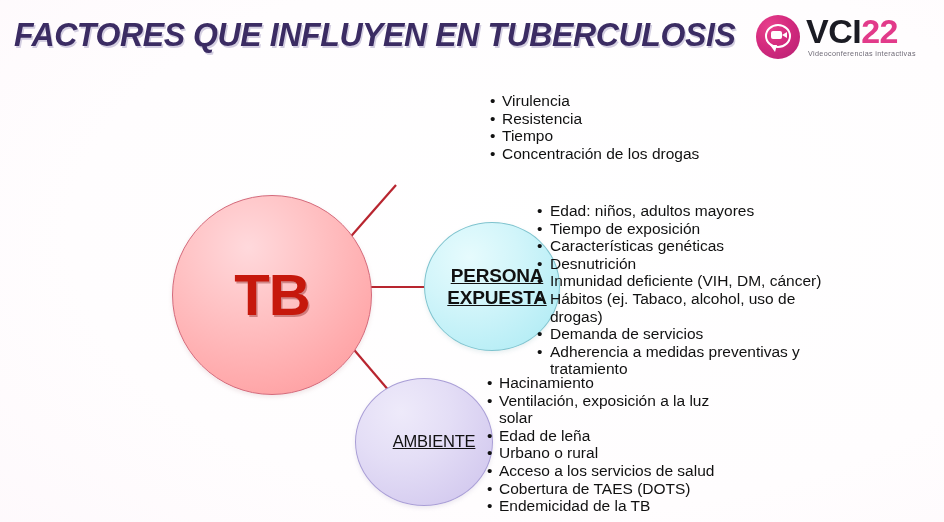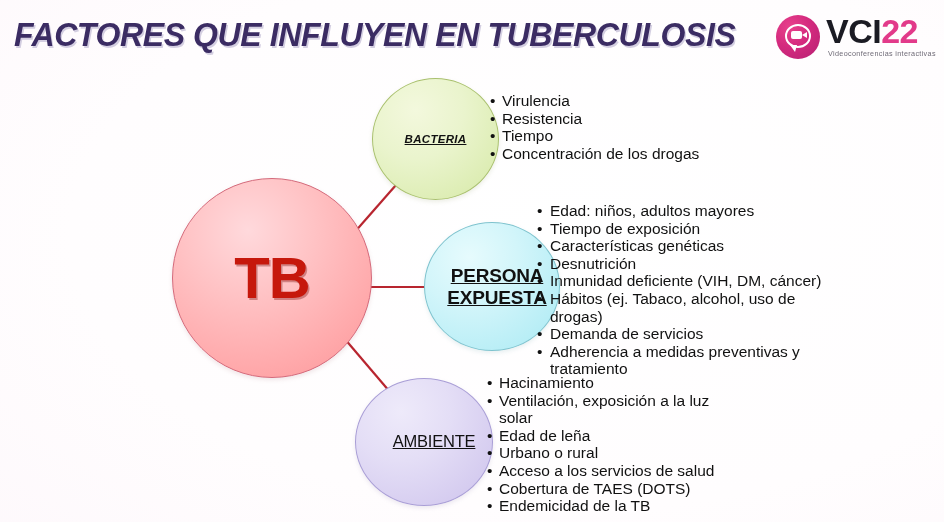--- a/index.html
+++ b/index.html
@@ -38,21 +38,21 @@
     white-space: nowrap;
     transform: scaleX(0.97);
     transform-origin: left top;
     text-shadow: 1.5px 1.5px 0 rgba(160,150,190,0.45);
     font-family: "Liberation Sans", sans-serif;
   }
 
   
   .logo {
     position: absolute;
-    right: 0;
+    right: 20px;
     top: 12px;
     width: 168px;
     height: 52px;
   }
   .logo-mark {
     position: absolute;
     left: 0; top: 3px;
     width: 44px; height: 44px;
     border-radius: 50%;
     background: radial-gradient(circle at 32% 28%, #e8418c 0%, #d42a7e 45%, #b51f72 100%);
@@ -130,21 +130,21 @@
     box-sizing: border-box;
   }
   .node-label {
     text-align: center;
     line-height: 1.05;
     color: #111111;
   }
 
   .node-tb {
     left: 172px;
-    top: 178px;
+    top: 195px;
     width: 200px;
     height: 200px;
     border-radius: 50%;
     border: 1.3px solid #d4697a;
     background: radial-gradient(circle at 38% 26%, #ffd9dc 0%, #ffc3c5 34%, #ffa9ab 72%, #fb9598 100%);
     box-shadow: 0 2px 4px rgba(170,120,130,0.18);
   }
   .tb-text {
     font-size: 58px;
     font-weight: bold;
@@ -271,23 +271,20 @@
   <svg class="links" viewBox="0 0 944 522" width="944" height="522">
     <line x1="346" y1="242" x2="396" y2="185" stroke="#b8252f" stroke-width="2.2"></line>
     <line x1="371" y1="287" x2="430" y2="287" stroke="#b8252f" stroke-width="2.2"></line>
     <line x1="344" y1="338" x2="390" y2="392" stroke="#b8252f" stroke-width="2.2"></line>
   </svg>
 
   <div class="node node-tb">
     <div class="node-label tb-text">TB</div>
   </div>
 
-  <div class="node node-bacteria">
-    <div class="node-label">BACTERIA</div>
-  </div>
 
   <div class="node node-persona">
     <div class="node-label">PERSONA EXPUESTA</div>
   </div>
 
   <div class="node node-ambiente">
     <div class="node-label">AMBIENTE</div>
   </div>
 
   <ul class="bullets bullets-bacteria">

